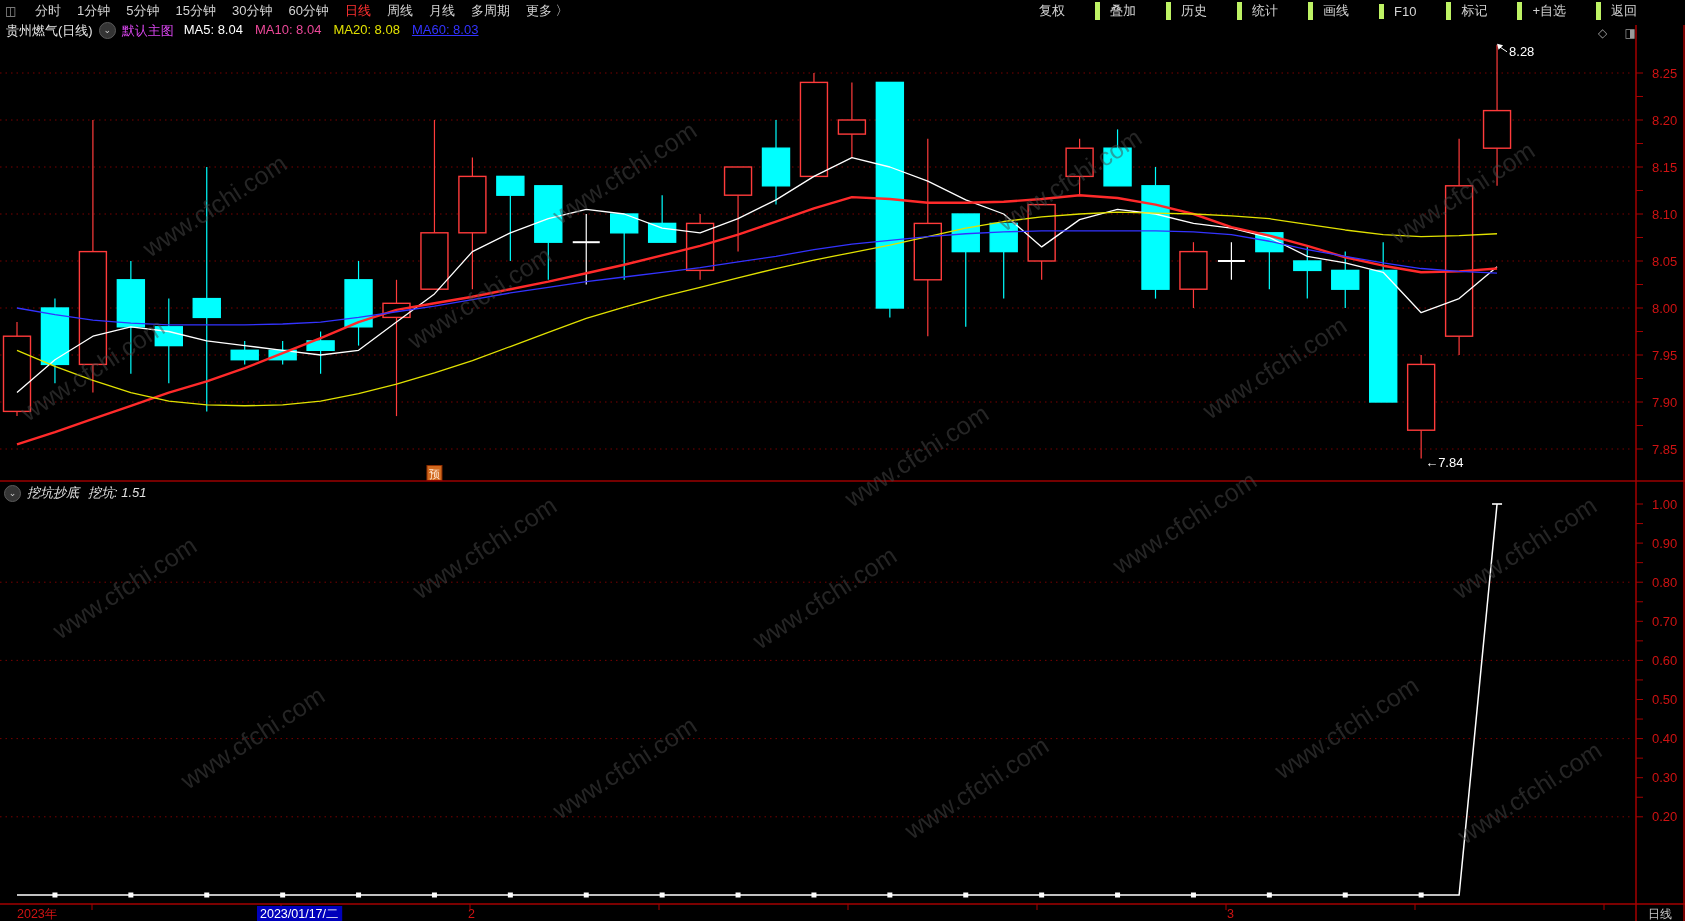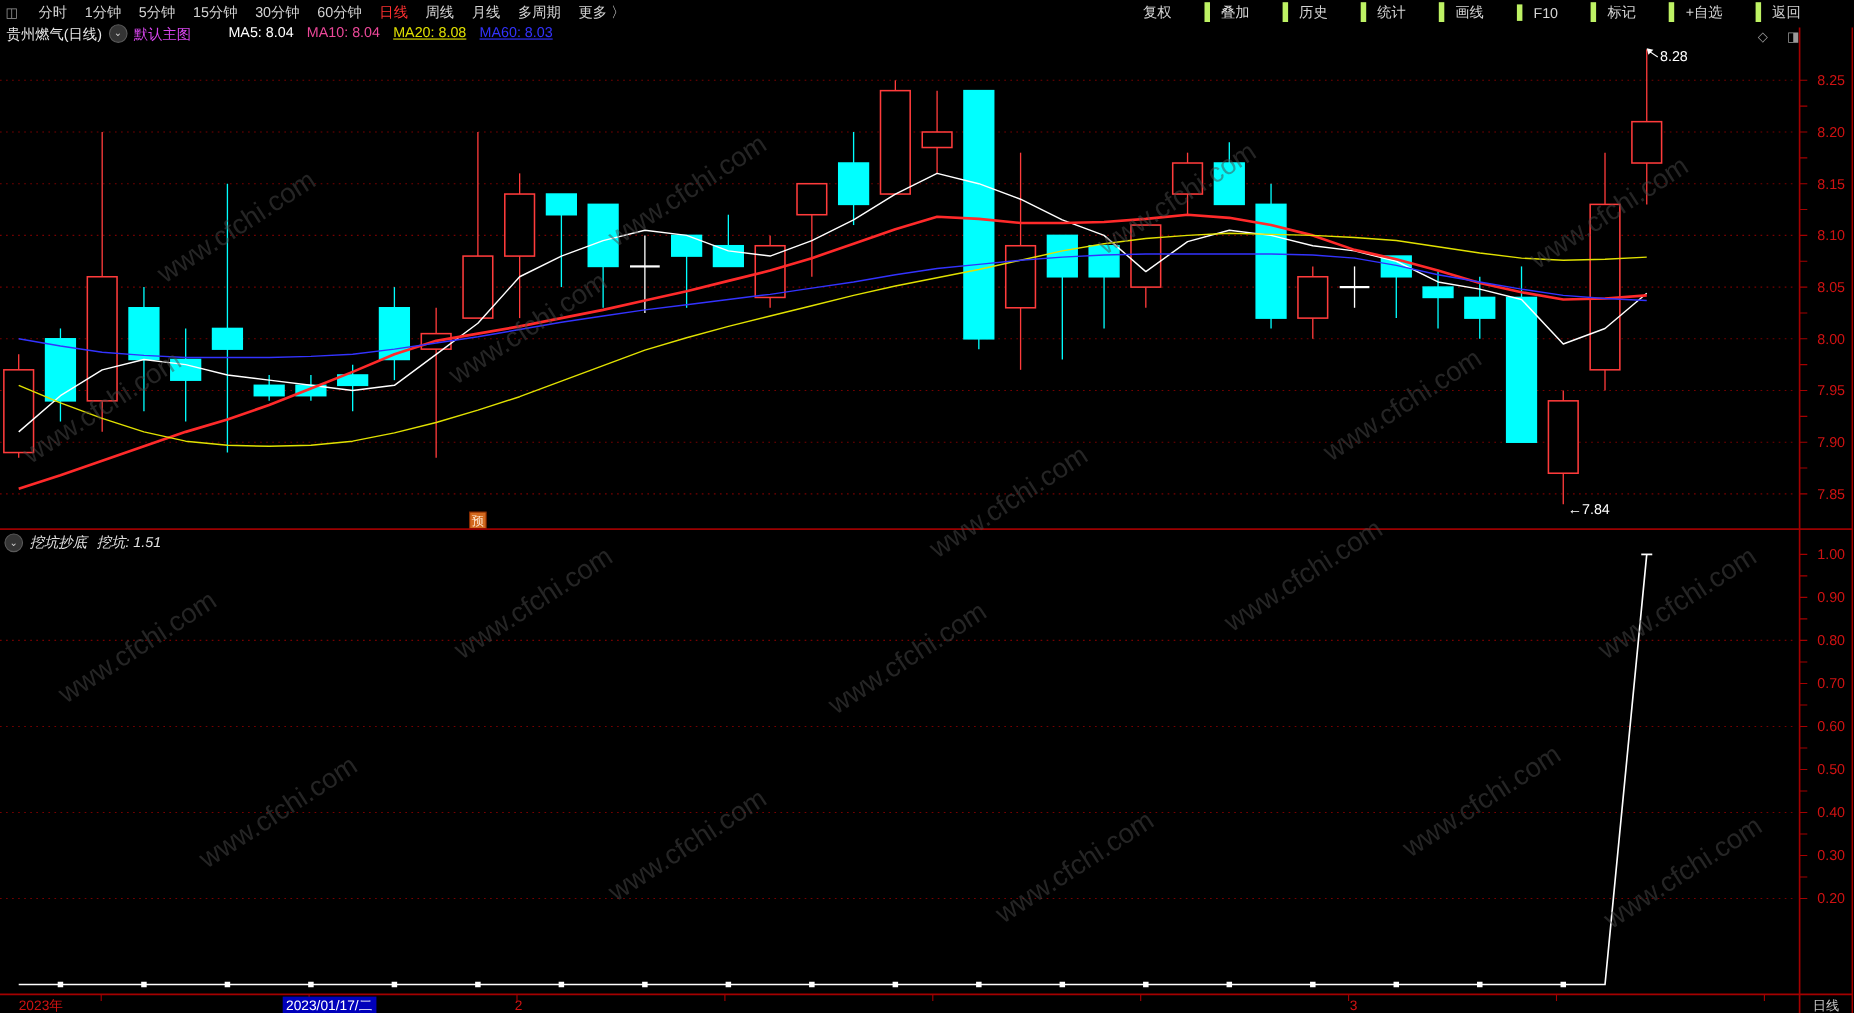--- a/index.html
+++ b/index.html
@@ -64,23 +64,23 @@
       <span>标记</span>
       <span>+自选</span>
       <span>返回</span>
     </div>
   </div>
 
   <div class="legend">
     <span class="title">贵州燃气(日线)</span>
     <span class="circ">⌄</span>
     <span class="mainsel">默认主图</span>
-    <span class="ma" id="ma0" style="color: rgb(255, 255, 255); margin-left: 24px;">MA5: 8.04</span>
+    <span class="ma" id="ma0" style="color: rgb(255, 255, 255);">MA5: 8.04</span>
     <span class="ma" id="ma1" style="color: #ec4899;">MA10: 8.04</span>
-    <span class="ma" id="ma2" style="color: rgb(225, 225, 0); text-decoration: underline;">MA20: 8.08</span>
+    <span class="ma" id="ma2" style="color: rgb(225, 225, 0);">MA20: 8.08</span>
     <span class="ma" id="ma3" style="color: rgb(51, 51, 255); text-decoration: underline;">MA60: 8.03</span>
   </div>
   <div class="legend-icons">◇ ◨</div>
 
   <div class="subhdr">
     <span class="circ" style="margin-left:0">⌄</span>
     <span class="t">挖坑抄底</span>
     <span class="t">挖坑: 1.51</span>
   </div>
 

